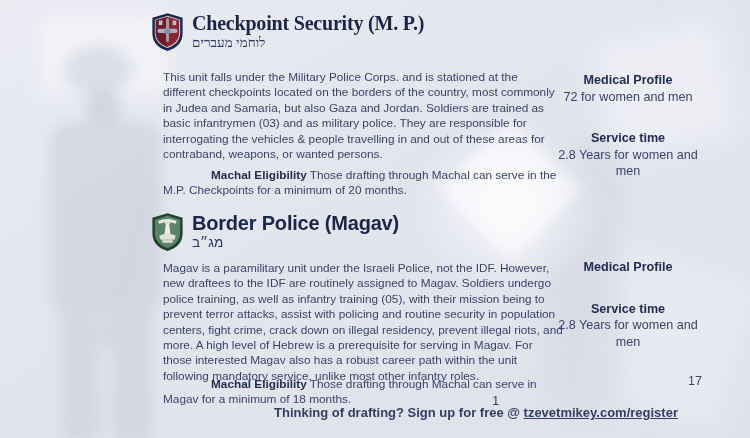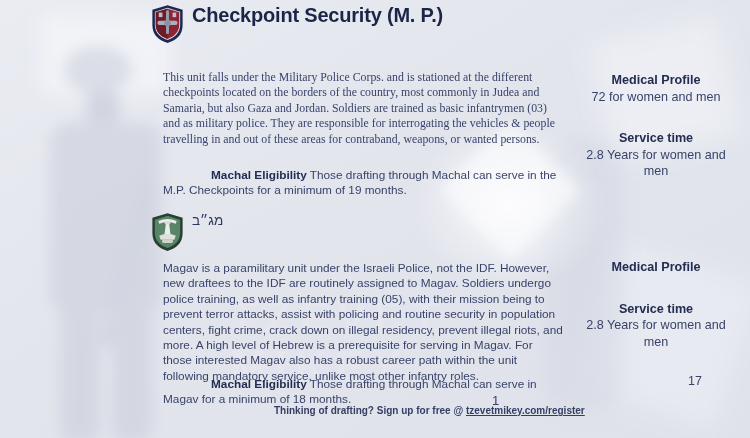--- a/index.html
+++ b/index.html
@@ -33,44 +33,44 @@
   .bg-block-b { position:absolute; left:600px; top:30px; width:130px; height:120px;
     background:rgba(244,246,250,.55); filter:blur(12px); transform:rotate(-12deg); }
   .bg-block-c { position:absolute; left:590px; top:260px; width:150px; height:150px;
     background:rgba(240,242,247,.5); filter:blur(12px); transform:rotate(18deg); }
   .watermark-text { position:absolute; left:230px; top:292px; width:400px;
     font-size:44px; font-weight:bold; letter-spacing:8px; color:#ffffff; opacity:.10;
     text-align:left; }
 
   
   .section-header { position:absolute; display:flex; align-items:flex-start; gap:8px; }
-  .sec1-header { left:151px; top:4px; }
+  .sec1-header { left:151px; top:12px;font-family:Liberation Serif, serif; }
   .sec2-header { left:151px; top:212px; }
   .badge { width:33px; height:40px; flex:0 0 auto; }
   .header-text { display:flex; flex-direction:column; }
   .section-title { font-size:20px; font-weight:bold; color:#1b2547; letter-spacing:-0.2px; line-height:1.1; }
   .section-subtitle { font-size:13.5px; color:#2b3860; margin-top:1px; line-height:1.15; }
 
   .body-text { position:absolute; left:163px; width:397px; font-size:11.8px; line-height:15.4px; color:#39436a; }
-  .sec1-body { top:70px;font-family:Liberation Serif, serif; }
+  .sec1-body { top:70px; }
   .sec2-body { top:261px; width:401px; }
   .machal { position:absolute; left:163px; width:397px; font-size:11.8px; line-height:15.4px; color:#39436a; }
   .sec1-machal { top:168px; }
   .sec2-machal { top:377px; width:401px; }
   .machal b { color:#232d52;padding-left:48px; }
 
   .stats { position:absolute; left:558px; width:140px; text-align:center;
-    font-size:12.6px; line-height:16.6px; color:#39436a;margin-left:28px; }
+    font-size:12.6px; line-height:16.6px; color:#39436a; }
   .stats1 { top:72px; }
   .stats2 { top:259px; }
   .stat-block + .stat-block { margin-top:25px; }
   .stat-label { font-weight:bold; color:#232d52; }
 
   .corner-page { position:absolute; left:688px; top:374px; font-size:12.5px; color:#39436a; }
-  .footer-note { position:absolute; left:274px; top:405px; font-size:10px; font-weight:bold; color:#333e63; }
+  .footer-note { position:absolute; left:274px; top:405px; font-size:13px; font-weight:bold; color:#333e63; }
   .footer-note a { color:#333e63; text-decoration:underline; }
   .footer-page { position:absolute; left:492px; top:393px; font-size:13px; color:#39436a; }
 </style>
 </head>
 <body>
 
 <div class="bg-decor">
   <div class="bg-block-a"></div>
   <div class="bg-block-b"></div>
   <div class="bg-block-c"></div>
@@ -94,26 +94,27 @@
     <path d="M18 4.4 L30.8 8.3 V21.6 C30.8 29.8 25.5 34.6 18 37.3 C10.5 34.6 5.2 29.8 5.2 21.6 V8.3 Z" fill="#8e2433"></path>
     <path d="M18 4.4 V37.3 C10.5 34.6 5.2 29.8 5.2 21.6 V8.3 Z" fill="#6d1b28"></path>
     <rect x="16.4" y="6" width="3.2" height="26" rx="1.4" fill="#9aa0ae"></rect>
     <rect x="7" y="17.5" width="22" height="4.6" rx="2.3" fill="#aab0bc"></rect>
     <circle cx="18" cy="19.8" r="3.6" fill="#8b93a3"></circle>
     <rect x="8.5" y="8.5" width="4" height="5" fill="#b9bec9"></rect>
     <rect x="23.5" y="8.5" width="4" height="5" fill="#b9bec9"></rect>
   </svg>
   <div class="header-text">
     <div class="section-title">Checkpoint Security (M. P.)</div>
+    <div class="section-subtitle">לוחמי מעברים</div>
   </div>
 </div>
 
 <p class="body-text sec1-body">This unit falls under the Military Police Corps. and is stationed at the different checkpoints located on the borders of the country, most commonly in Judea and Samaria, but also Gaza and Jordan. Soldiers are trained as basic infantrymen (03) and as military police. They are responsible for interrogating the vehicles &amp; people travelling in and out of these areas for contraband, weapons, or wanted persons.</p>
 
-<p class="machal sec1-machal"><b>Machal Eligibility</b><span> Those drafting through Machal can serve in the M.P. Checkpoints for a minimum of 19 months.</span></p>
+<p class="machal sec1-machal"><b>Machal Eligibility</b><span> Those drafting through Machal can serve in the M.P. Checkpoints for a minimum of 20 months.</span></p>
 
 <div class="stats stats1">
   <div class="stat-block">
     <div class="stat-label">Medical Profile</div>
     <div class="stat-value">72 for women and men</div>
   </div>
   <div class="stat-block">
     <div class="stat-label">Service time</div>
     <div class="stat-value">2.8 Years for women and men</div>
   </div>
@@ -123,20 +124,21 @@
   <svg class="badge" viewBox="0 0 36 42">
     <path d="M18 0.5 L34.5 5.5 V22 C34.5 33 27.5 38.8 18 41.6 C8.5 38.8 1.5 33 1.5 22 V5.5 Z" fill="#24402f"></path>
     <path d="M18 3.4 L31.8 7.6 V21.8 C31.8 30.6 26 35.6 18 38.4 C10 35.6 4.2 30.6 4.2 21.8 V7.6 Z" fill="#5a8468"></path>
     <path d="M8 9 Q18 4.5 28 9 L27 12 Q18 8 9 12 Z" fill="#e9ebe6"></path>
     <path d="M16.2 12 H19.8 L21.5 25 H14.5 Z" fill="#eceee9"></path>
     <rect x="15" y="9.5" width="6" height="3" rx="1" fill="#d8dbd4"></rect>
     <path d="M9 25 Q18 21 27 25 L25.5 29.5 H10.5 Z" fill="#dfe2db"></path>
     <rect x="12" y="29.5" width="12" height="3.4" rx="1.6" fill="#cfd3ca"></rect>
   </svg>
   <div class="header-text">
+    <div class="section-title">Border Police (Magav)</div>
     <div class="section-subtitle">מג״ב</div>
   </div>
 </div>
 
 <p class="body-text sec2-body">Magav is a paramilitary unit under the Israeli Police, not the IDF. However, new draftees to the IDF are routinely assigned to Magav. Soldiers undergo police training, as well as infantry training (05), with their mission being to prevent terror attacks, assist with policing and routine security in population centers, fight crime, crack down on illegal residency, prevent illegal riots, and more. A high level of Hebrew is a prerequisite for serving in Magav. For those interested Magav also has a robust career path within the unit following mandatory service, unlike most other infantry roles.</p>
 
 <p class="machal sec2-machal"><b>Machal Eligibility</b><span> Those drafting through Machal can serve in Magav for a minimum of 18 months.</span></p>
 
 <div class="stats stats2">
   <div class="stat-block">

